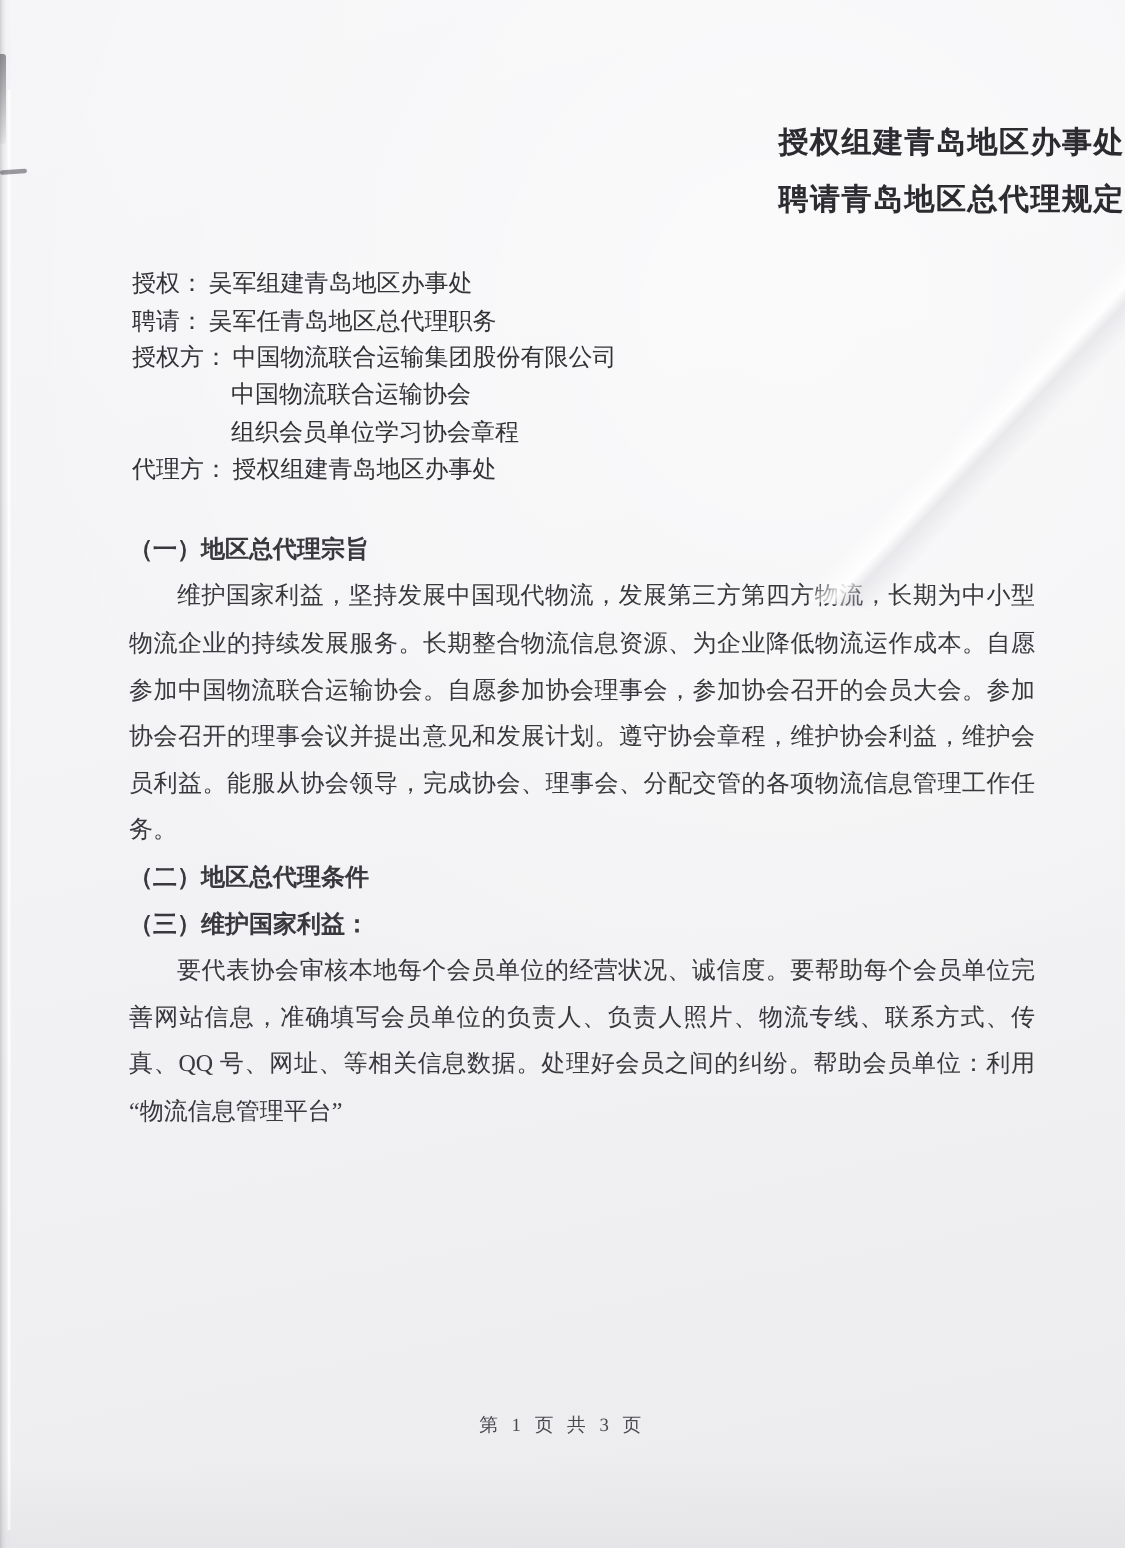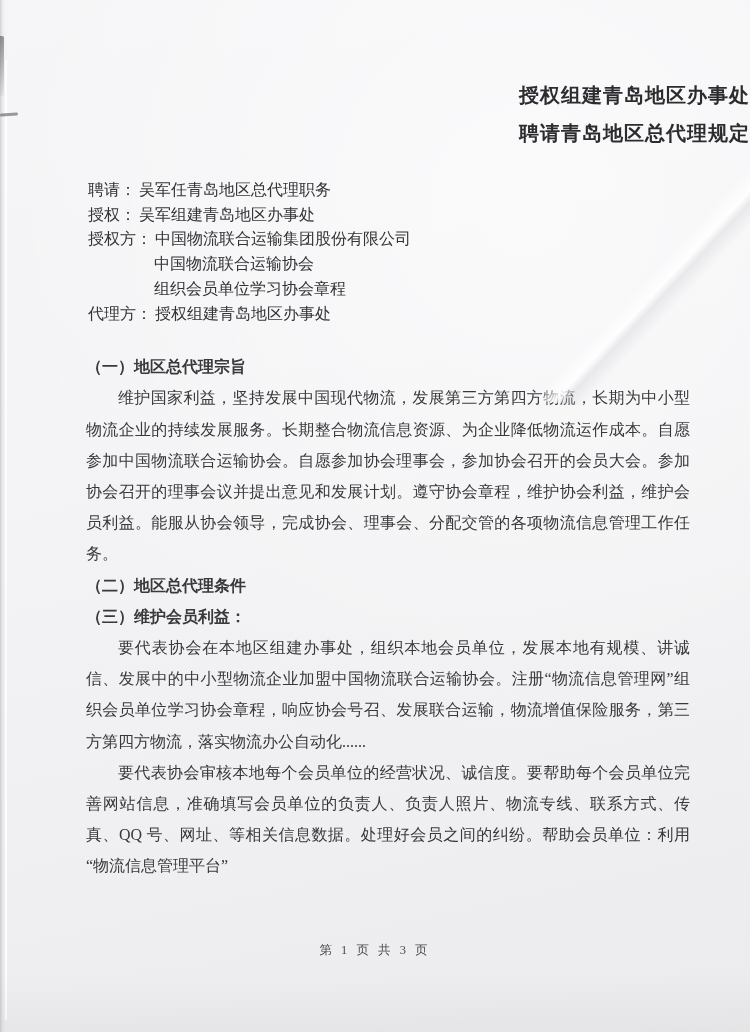--- a/index.html
+++ b/index.html
@@ -122,24 +122,24 @@
   <div class="crease-topright"></div>
   <div class="bottom-shade"></div>
 
   <div class="title-block">
     <div>授权组建青岛地区办事处</div>
     <div>聘请青岛地区总代理规定</div>
   </div>
 
   <div class="meta-block">
     <div class="meta-line">
-      <span class="label">聘请：</span><span>吴军任青岛地区总代理职务</span>
+      <span class="label">授权：</span><span>吴军组建青岛地区办事处</span>
     </div>
     <div class="meta-line">
-      <span class="label">授权：</span><span>吴军组建青岛地区办事处</span>
+      <span class="label">聘请：</span><span>吴军任青岛地区总代理职务</span>
     </div>
     <div class="meta-line">
       <span class="label">授权方：</span><span>中国物流联合运输集团股份有限公司</span>
     </div>
     <div class="meta-line indent">
       <span>中国物流联合运输协会</span>
     </div>
     <div class="meta-line indent">
       <span>组织会员单位学习协会章程</span>
     </div>
@@ -147,20 +147,19 @@
       <span class="label">代理方：</span><span>授权组建青岛地区办事处</span>
     </div>
   </div>
 
   <div class="content">
     <h2 class="section-heading">（一）地区总代理宗旨</h2>
     <p>维护国家利益，坚持发展中国现代物流，发展第三方第四方物流，长期为中小型物流企业的持续发展服务。长期整合物流信息资源、为企业降低物流运作成本。自愿参加中国物流联合运输协会。自愿参加协会理事会，参加协会召开的会员大会。参加协会召开的理事会议并提出意见和发展计划。遵守协会章程，维护协会利益，维护会员利益。能服从协会领导，完成协会、理事会、分配交管的各项物流信息管理工作任务。</p>
 
     <h2 class="section-heading">（二）地区总代理条件</h2>
 
-    <h2 class="section-heading">（三）维护会员利益：</h2>
-    <p>要代表协会在本地区组建办事处，组织本地会员单位，发展本地有规模、讲诚信、发展中的中小型物流企业加盟中国物流联合运输协会。注册“物流信息管理网”组织会员单位学习协会章程，响应协会号召、发展联合运输，物流增值保险服务，第三方第四方物流，落实物流办公自动化......</p>
+    <h2 class="section-heading">（三）维护国家利益：</h2>
     <p>要代表协会审核本地每个会员单位的经营状况、诚信度。要帮助每个会员单位完善网站信息，准确填写会员单位的负责人、负责人照片、物流专线、联系方式、传真、QQ 号、网址、等相关信息数据。处理好会员之间的纠纷。帮助会员单位：利用“物流信息管理平台”</p>
   </div>
 
   <div class="footer">第 1 页 共 3 页</div>
 
 </div>
 
 </body></html>

